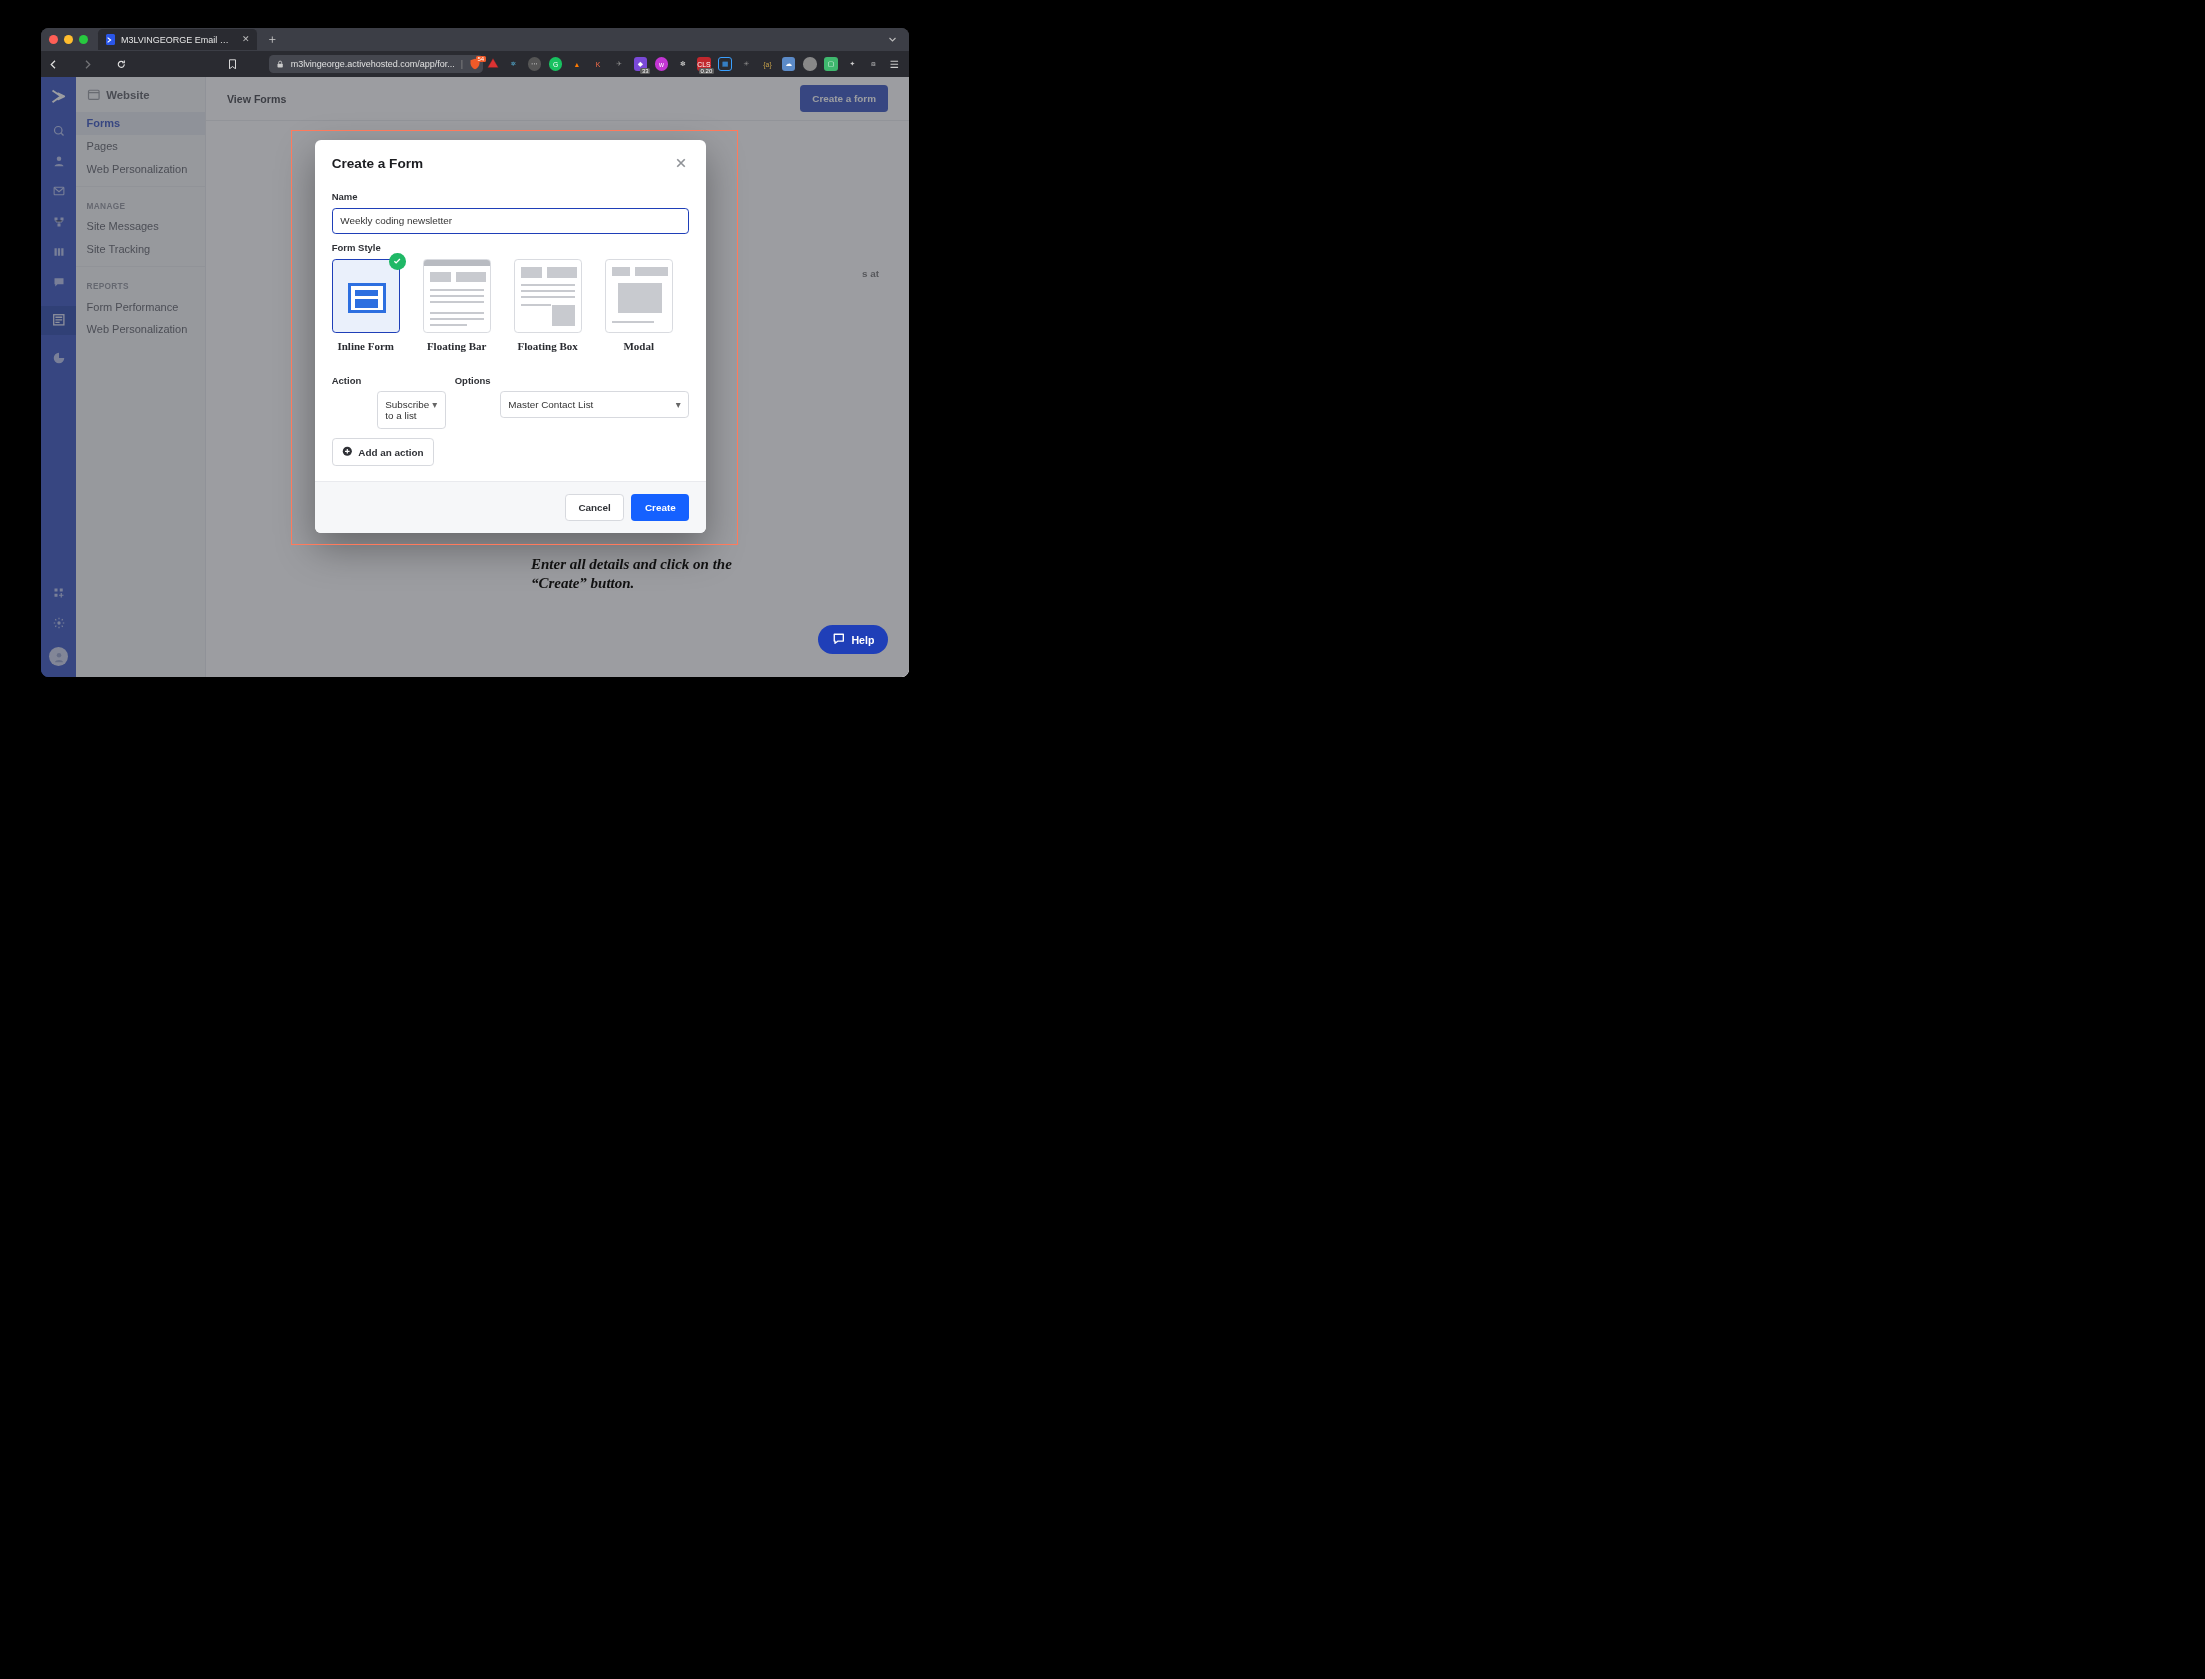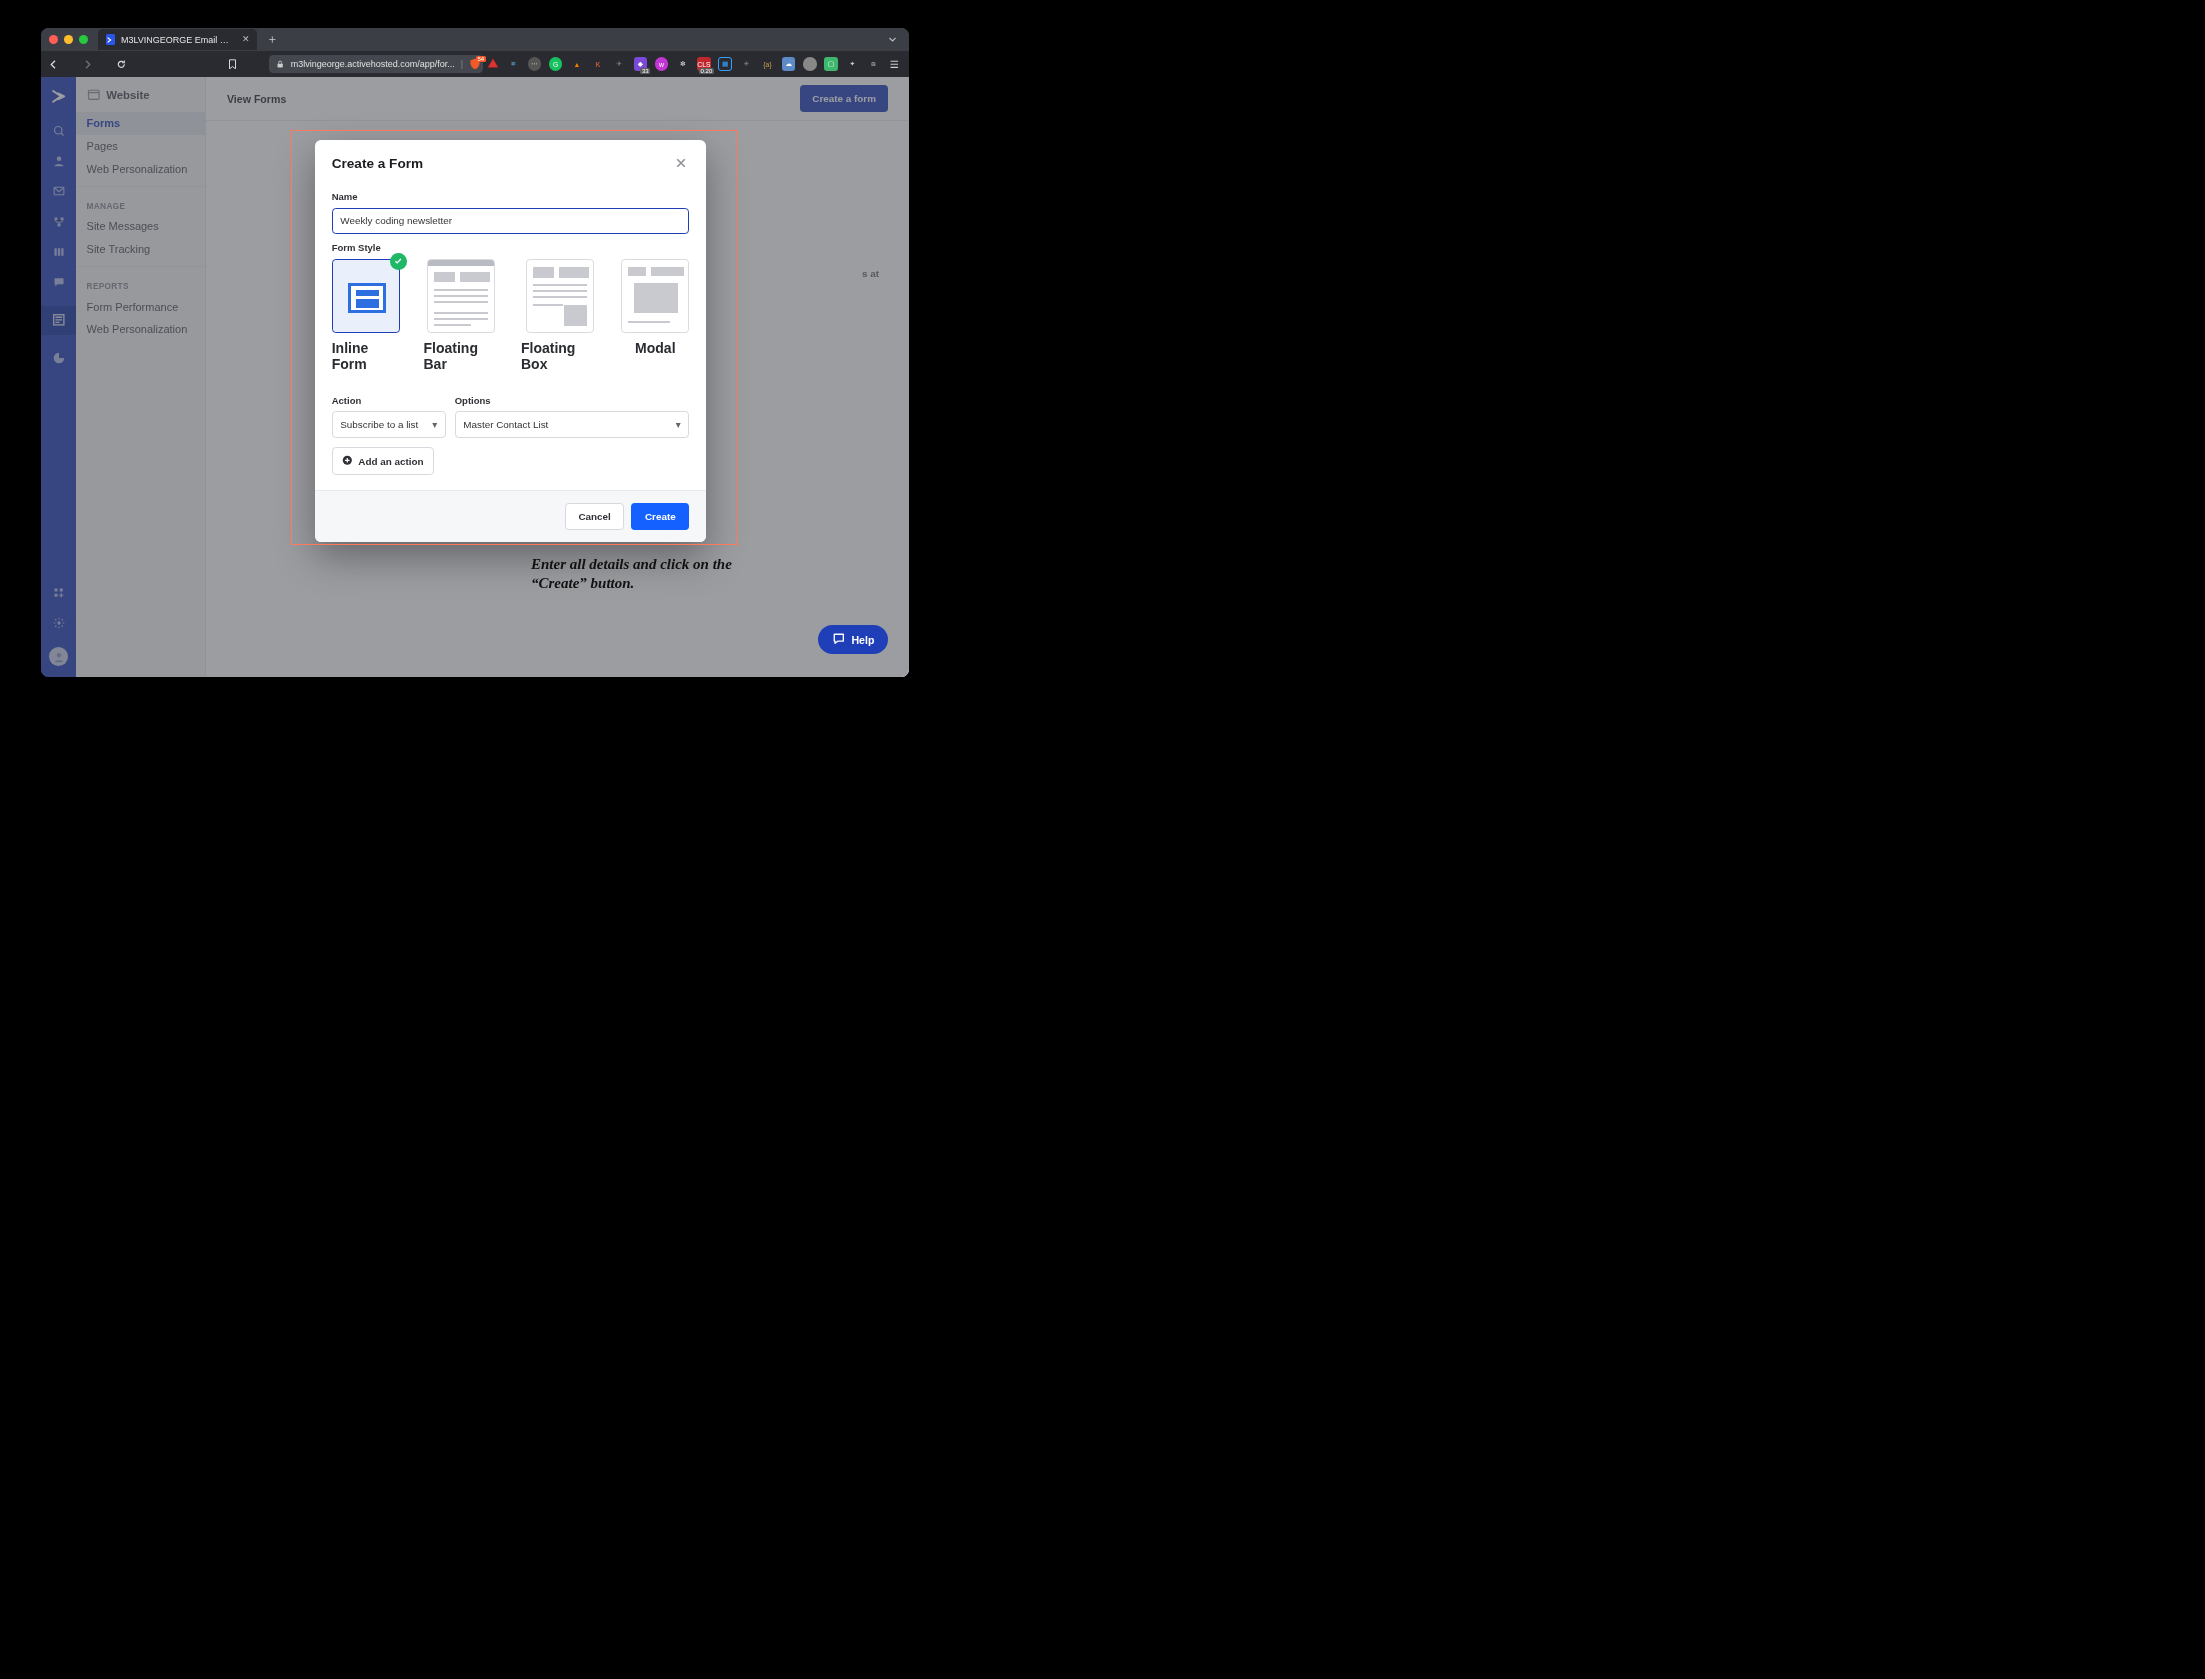--- a/index.html
+++ b/index.html
@@ -63,31 +63,31 @@
   .modal-head h2 { font-size:13.6px; font-weight:800; color:#1c1d21;}
   .close-x { color:#8f9297; width:16.7px; height:16.7px; cursor:pointer; display:flex; align-items:center; justify-content:center;}
   .mbody { padding:7.6px 16.7px 15px;}
   .flabel { font-size:9.5px; font-weight:700; color:#2f3136; margin:7.6px 0 5.3px;}
   .tinput { width:100%; border:1.1px solid #1f3fb8; border-radius:3.8px; padding:6.8px 7.6px; font-size:9.9px; color:#333; outline:none;}
   .styles { display:flex; gap:23px; margin-top:6px; }
   .style-card { display:flex; flex-direction:column; align-items:center; gap:7.6px; cursor:pointer; }
   .sc-box { width:68px; height:74px; border:0.8px solid #d9dbe0; border-radius:3.8px; background:#fff; position:relative; overflow:hidden;}
   .sc-box.sel { border:1.1px solid #1f3fb8; background:#eaf0fb;}
   .sc-check { position:absolute; top:-6px; right:-6px; width:16.7px; height:16.7px; border-radius:50%; background:#1fb866; display:flex; align-items:center; justify-content:center; color:#fff; z-index:2;}
-  .sc-label { font-size:14px; font-weight:700; color:#2a2c31;}
+  .sc-label { font-size:11px; font-weight:700; color:#2a2c31;font-family:Liberation Serif, serif;}
   
   .pv-line { position:absolute; background:#c8cacf; height:2.3px;}
   .pv-block { position:absolute; background:#c8cacf;}
   .pv-form { position:absolute; left:15px; top:23px; width:38px; height:30px; border:3px solid #2d6fe0; background:#fff;}
   .pv-form .r1 { position:absolute; left:4.5px; right:4.5px; top:4.5px; height:6px; background:#2d6fe0;}
   .pv-form .r2 { position:absolute; left:4.5px; right:4.5px; top:13.6px; height:9px; background:#2d6fe0;}
 
   .row-ao { display:flex; gap:9px; margin-top:15px;}
   .col-a { width:114px; } .col-o { flex:1;}
-  .dropdown { border:0.8px solid #d7d9de; border-radius:3.8px; padding:6.8px 7.6px; font-size:9.9px; color:#333; display:flex; align-items:flex-start; justify-content:space-between; cursor:pointer; background:#fff;}
+  .dropdown { border:0.8px solid #d7d9de; border-radius:3.8px; padding:6.8px 7.6px; font-size:9.9px; color:#333; display:flex; align-items:flex-start; justify-content:space-between; cursor:pointer; background:#fff;margin-left:45px;}
   .dropdown .cv { color:#666;}
   .add-action { margin-top:9px; display:inline-flex; align-items:center; gap:6px; border:0.8px solid #d7d9de; border-radius:3.8px; padding:6.8px 9px; font-size:9.9px; font-weight:600; color:#2f3136; cursor:pointer;}
   .mfoot { background:#f6f7f9; padding:12px 16.7px; display:flex; justify-content:flex-end; gap:7.6px; border-top:0.8px solid #e9eaee;}
   .btn-sec { background:#fff; border:0.8px solid #d7d9de; color:#2f3136; font-weight:600; font-size:9.9px; padding:6.8px 12px; border-radius:3.8px; cursor:pointer;}
   .btn-pri { background:#1561ff; border:none; color:#fff; font-weight:700; font-size:9.9px; padding:6.8px 13.6px; border-radius:3.8px; cursor:pointer;}
 
   .caption { position:absolute; left:490px; top:527px; color:#111; font:italic 700 15px/1.25 Georgia, "Times New Roman", serif; z-index:70; width:220px;}
 
   .help-pill { position:absolute; right:21px; bottom:23px; background:#1f3fb8; color:#fff; border-radius:16.7px; height:29px; padding:0 13.6px; display:flex; align-items:center; gap:6px; font-weight:700; font-size:10.6px; z-index:70; cursor:pointer;}
 </style>

